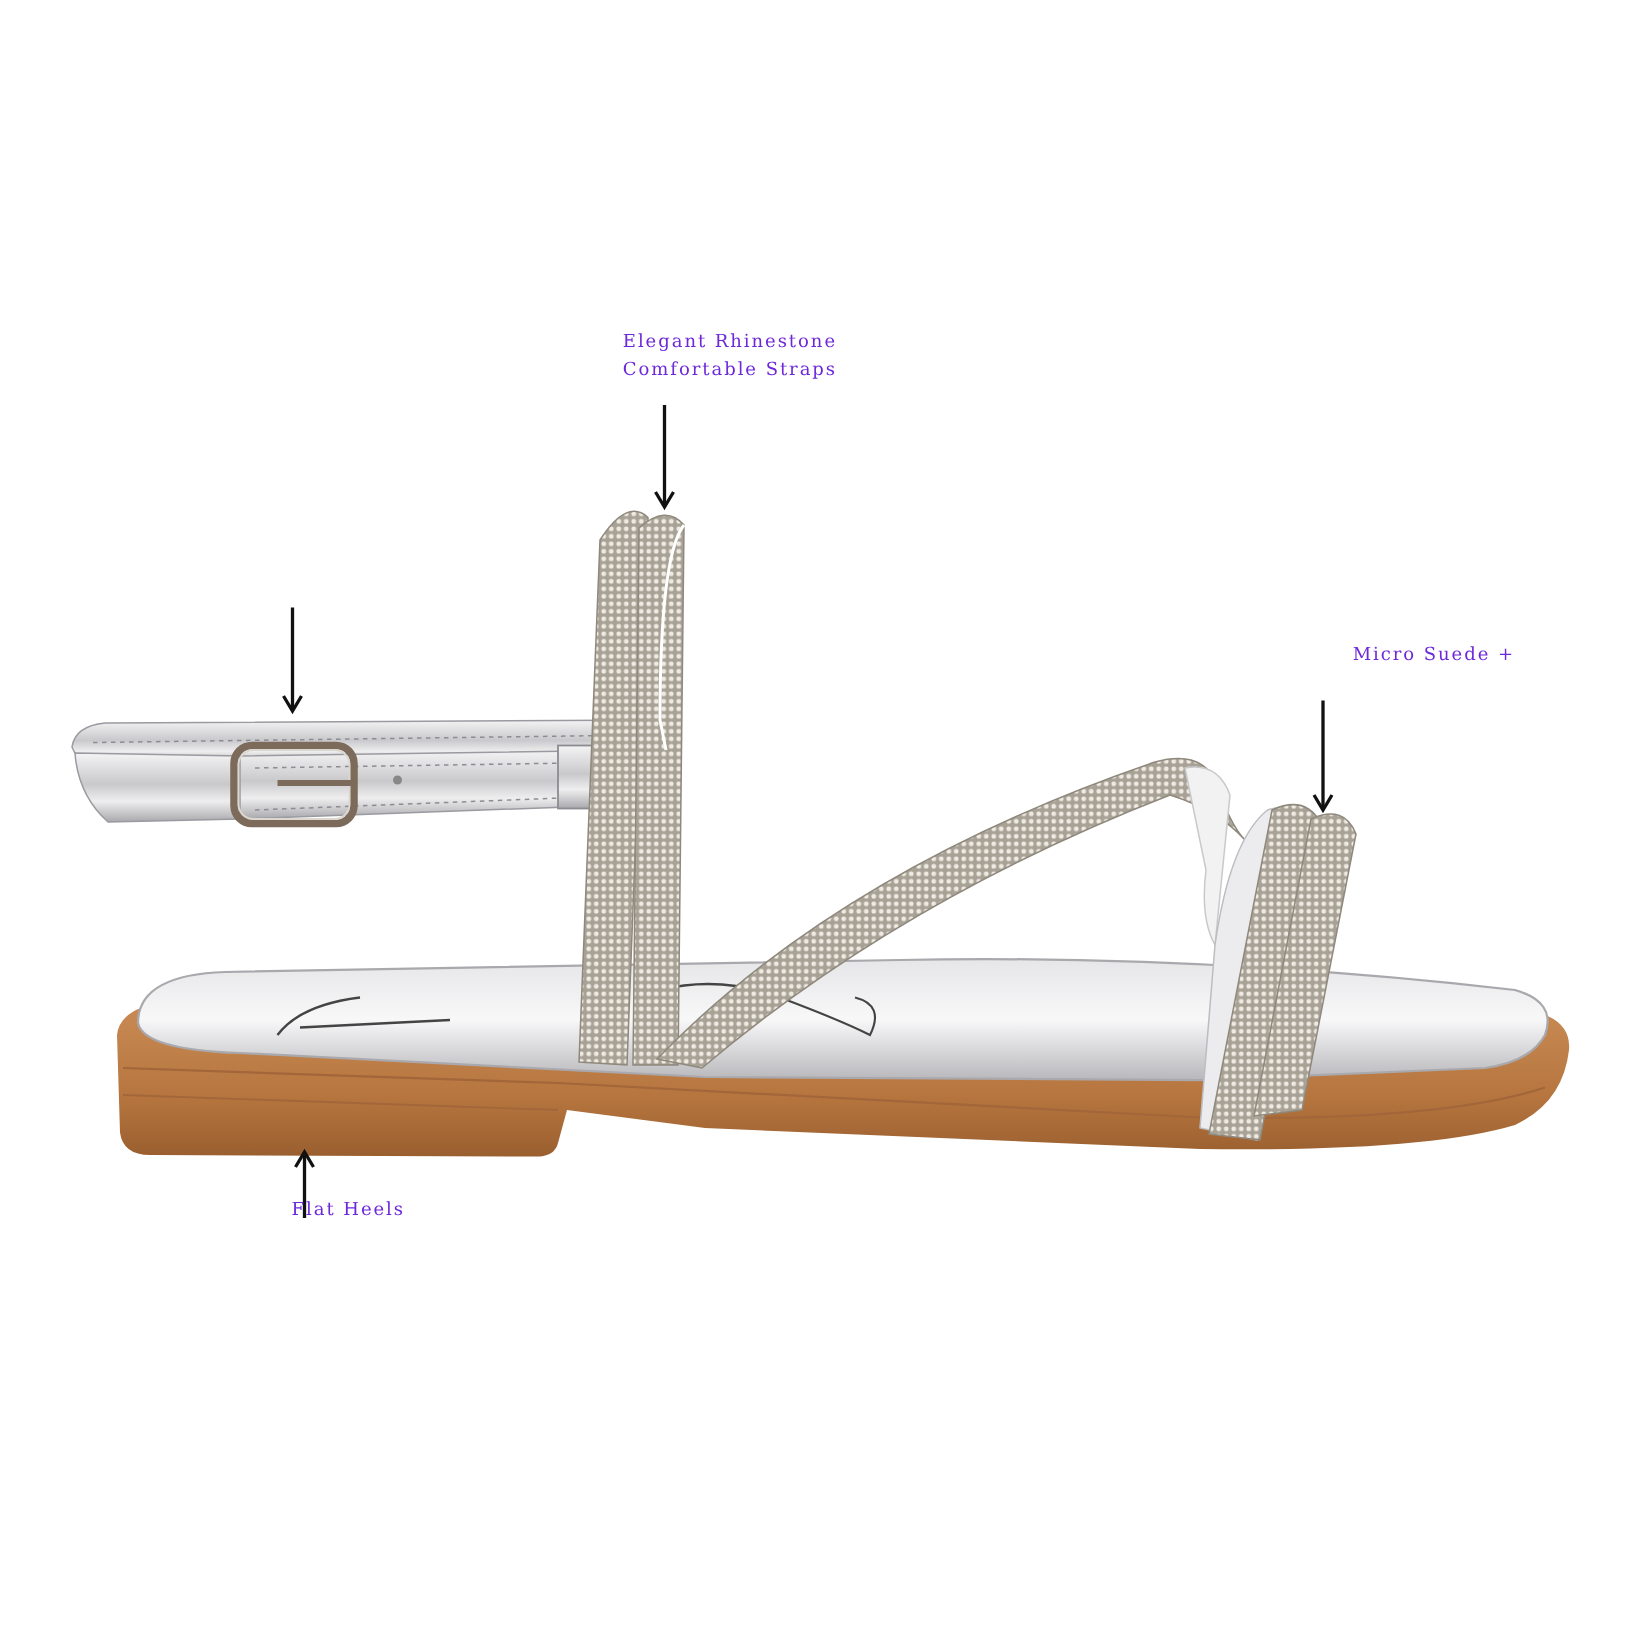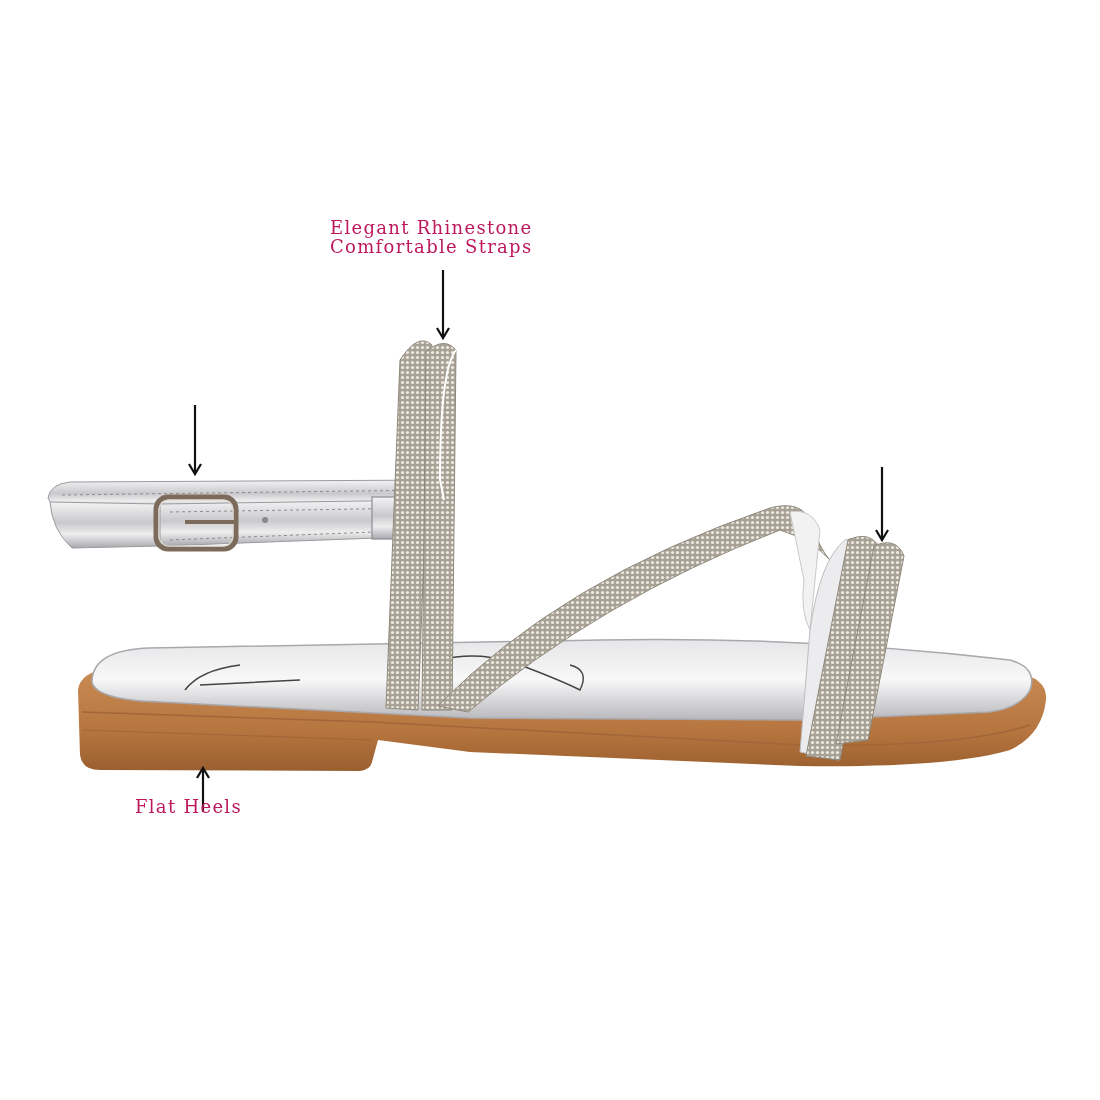--- a/index.html
+++ b/index.html
@@ -1,25 +1,25 @@
 <!DOCTYPE html>
 <html><head>
   <meta charset="utf-8">
   <style>
     html, body { margin: 0; padding: 0; background: #ffffff; }
     body { width: 1100px; height: 1100px; position: relative; overflow: hidden; }
     .stage { position: absolute; left: 0; top: 0; width: 1100px; height: 1100px; }
     .label {
       position: absolute;
       font-family: "DejaVu Serif", "Liberation Serif", serif;
-      color: #be185d;
-      font-size: 18px;
+      color: #6d28d9;
+      font-size: 12px;
       line-height: 19px;
       letter-spacing: 1.3px;
-      text-align: left;
+      text-align: right;
       white-space: nowrap;
     }
     .label span { display: block; }
     svg.art { position: absolute; left: 0; top: 0; }
   </style>
 </head>
 <body>
 
 <div class="stage">
 
@@ -113,20 +113,21 @@
     </g>
   </svg>
 
   <div class="label" style="left:330px; top:218px; width:228px;">
     <span>Elegant Rhinestone</span>
     <span>Comfortable Straps</span>
   </div>
 
 
   <div class="label" style="left:755px; top:427px; width:255px;">
+    <span>Micro Suede +</span>
   </div>
 
   <div class="label" style="left:135px; top:781px; width:135px;margin-top:16px;">
     <span>Flat Heels</span>
   </div>
 
 
 </div>
 
 </body></html>

